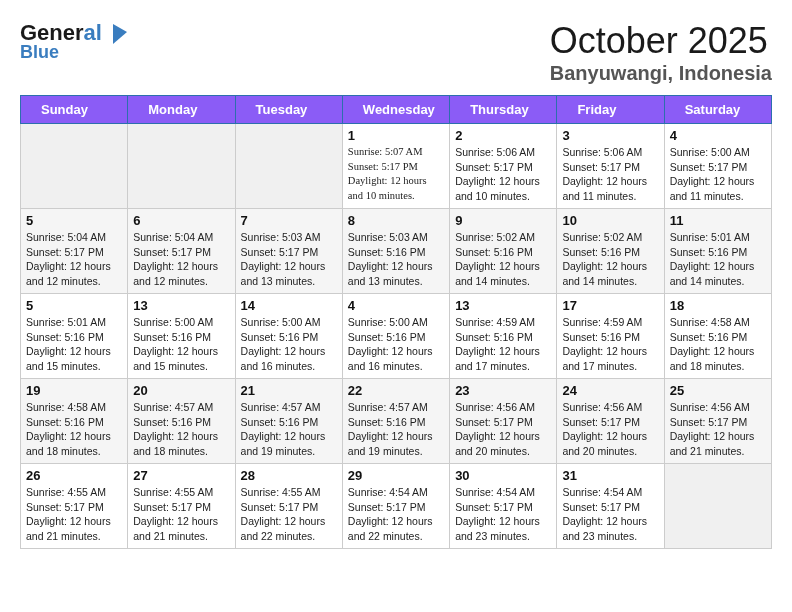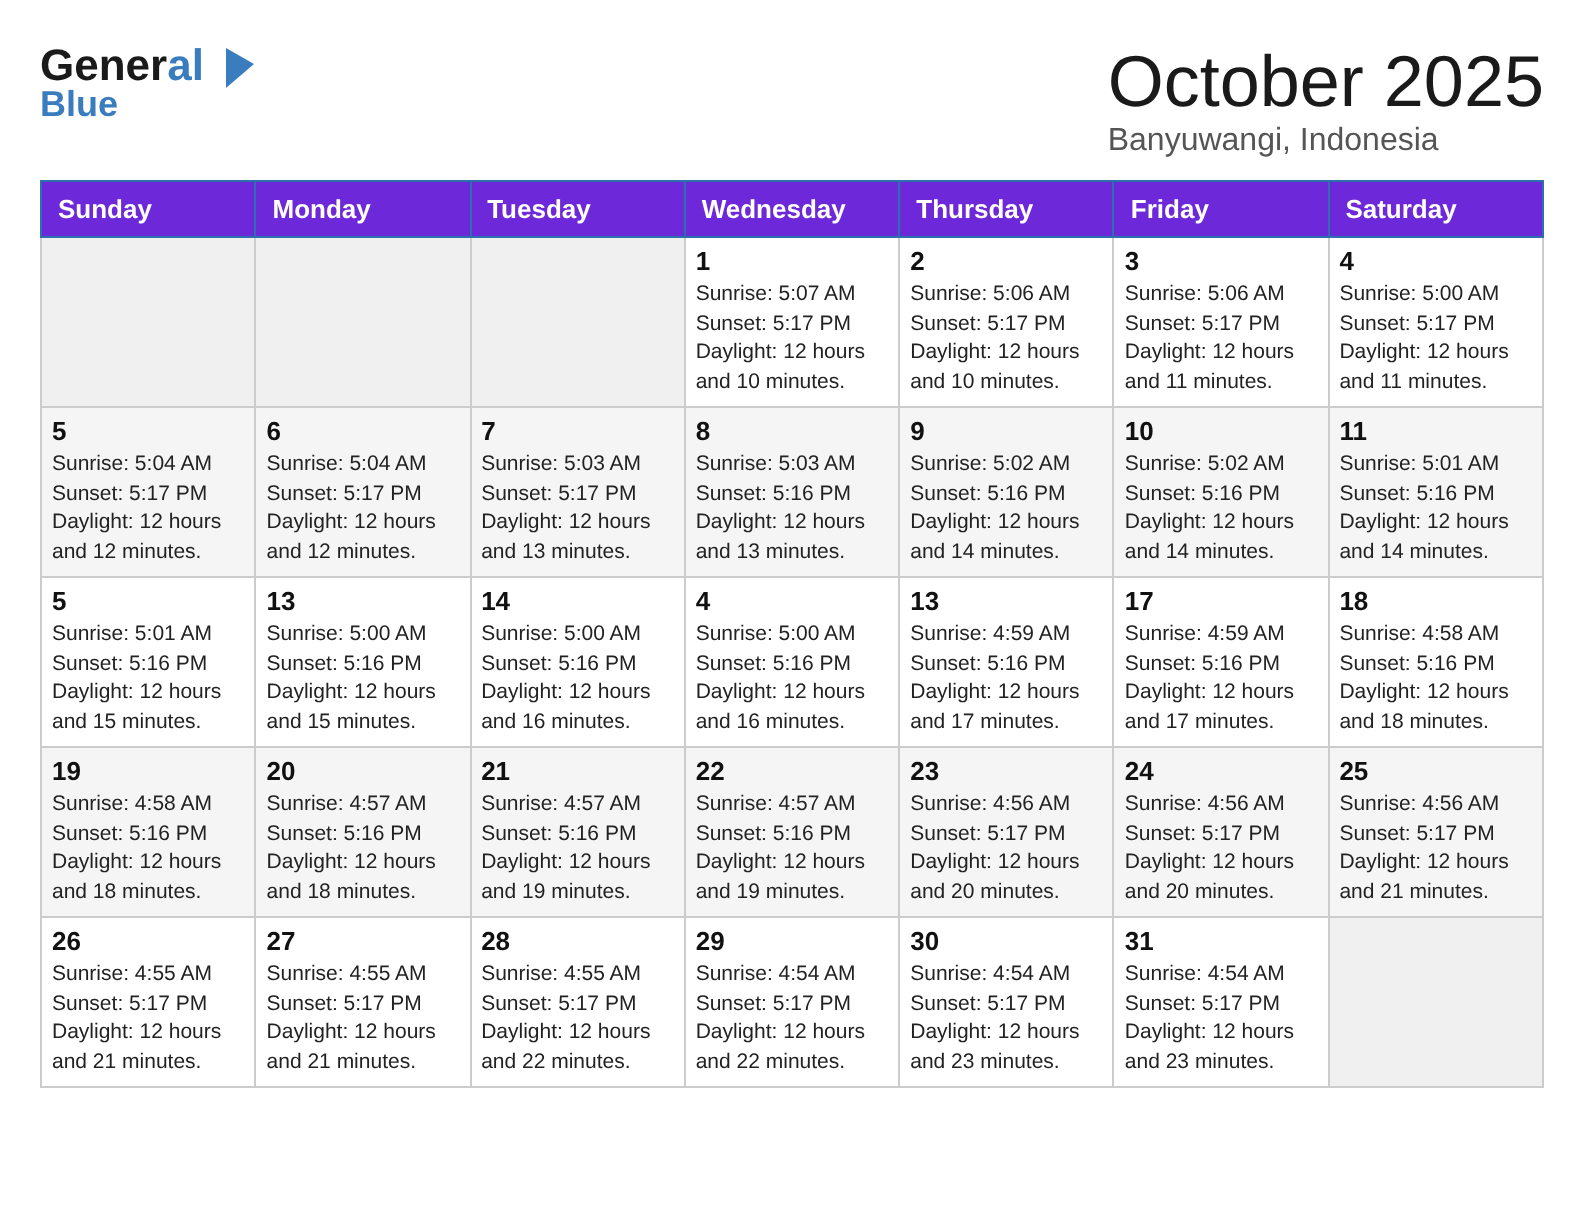--- a/index.html
+++ b/index.html
@@ -22,34 +22,35 @@
       align-items: center;
     }
     .title-block {
     }
     .month-title {
       font-size: 36px;
       font-weight: normal;
       color: #1a1a1a;
     }
     .location {
-      font-size: 16px;
+      font-size: 20px;
       color: #555;
+      font-weight: bold;
     }
     table {
       width: 100%;
       border-collapse: collapse;
       table-layout: fixed;
     }
     thead tr th {
-      background: #6d28d9;
+      background: #8b5cf6;
       color: #fff;
       font-size: 13px;
       font-weight: bold;
-      padding: 6px 8px;
+      padding: 6px 20px;
       text-align: left;
       border: 1px solid #2c6fad;
     }
     tbody tr td {
       border: 1px solid #ccc;
       vertical-align: top;
       padding: 4px 5px;
       min-height: 80px;
       height: 85px;
       font-size: 11px;
@@ -109,21 +110,21 @@
         <th>Saturday</th>
       </tr>
   </thead>
   <tbody id="calendar-body">
   <tr>
         <td class="empty-cell"></td>
         <td class="empty-cell"></td>
         <td class="empty-cell"></td>
         <td>
           <div class="day-number">1</div>
-          <div class="day-info" style="white-space: pre-line;">Sunrise: 5:07 AM
+          <div class="day-info" style="white-space: pre-line; font-family: Liberation Serif, serif;">Sunrise: 5:07 AM
 Sunset: 5:17 PM
 Daylight: 12 hours
 and 10 minutes.</div>
         </td>
         <td>
           <div class="day-number">2</div>
           <div class="day-info" style="white-space: pre-line;">Sunrise: 5:06 AM
 Sunset: 5:17 PM
 Daylight: 12 hours
 and 10 minutes.</div>

